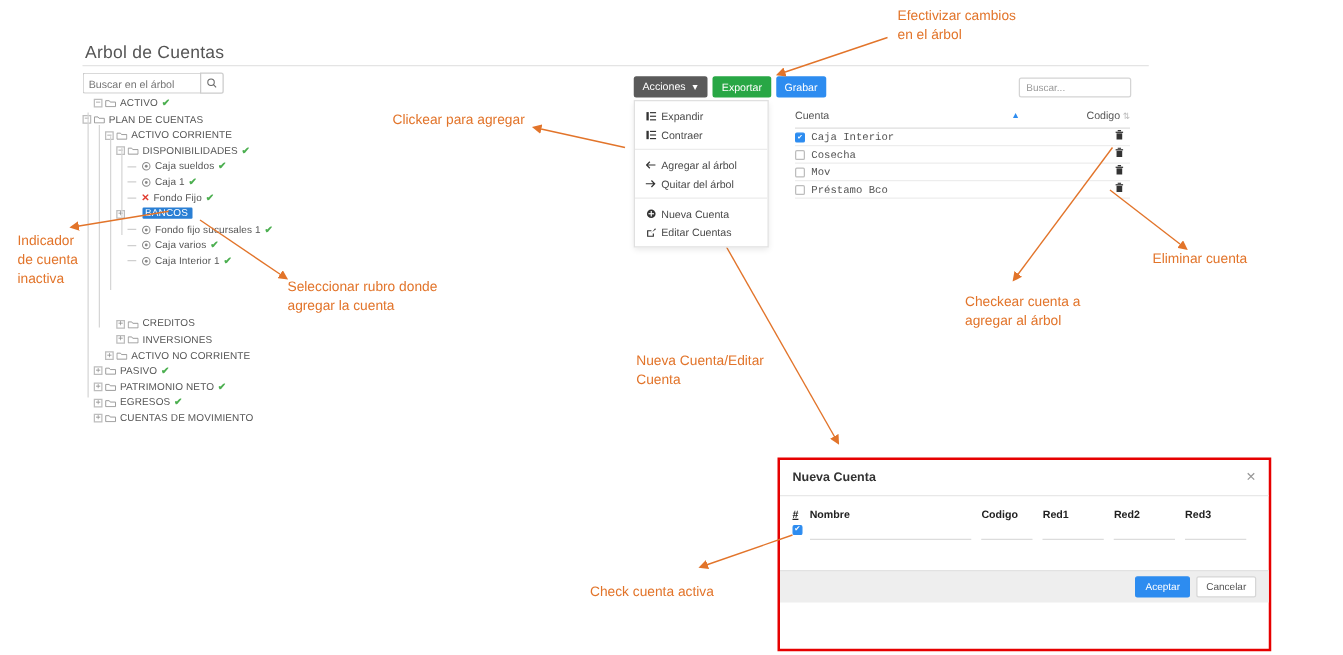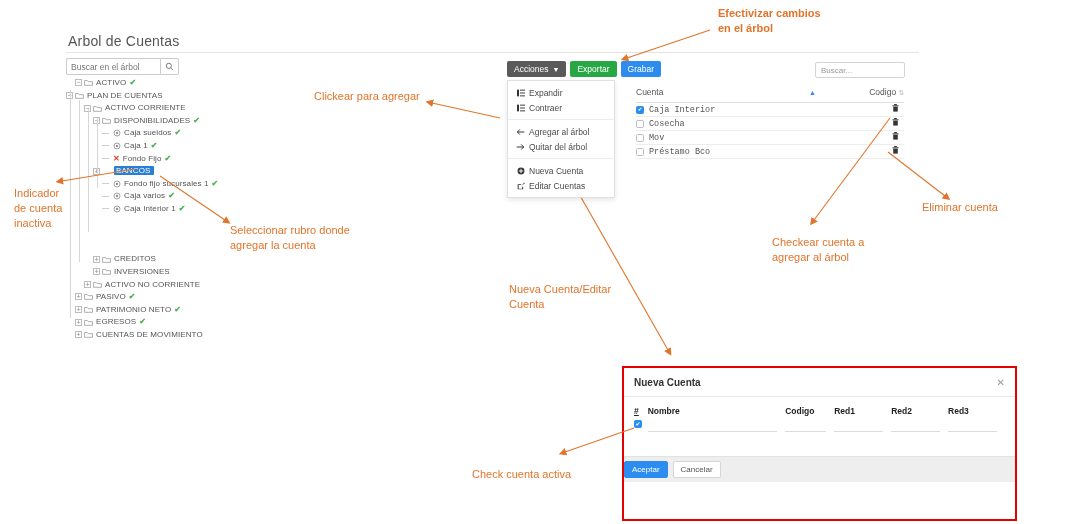--- a/index.html
+++ b/index.html
@@ -125,21 +125,21 @@
   .mth { display:flex; font-size:8.5px; color:#222; font-weight:bold; padding-bottom:4px; }
   .mtr { display:flex; align-items:flex-start; padding-bottom:7px; }
   .c-hash   { width:14px; }
   .c-nombre { width:140px; }
   .c-codigo { width:50px; }
   .c-red    { width:58px; }
   .fline { height:12px; border-bottom:1px solid #dcdcdc; margin-right:8px; }
   #modal .mfoot {
     position:absolute; left:0; right:0; top:88px; height:26px;
     background:#eeeeee; border-top:1px solid #e2e2e2;
-    display:flex; align-items:center; justify-content:flex-start; gap:5px; padding-right:10px;
+    display:flex; align-items:center; justify-content:flex-end; gap:5px; padding-right:10px;
   }
   .mbtn { font-size:8px; border-radius:2px; padding:3px 7px; cursor:pointer; line-height:1.2; }
   .mbtn.primary { background:#2d8cf0; color:#fff; border:1px solid #2d8cf0; }
   .mbtn.plain   { background:#fff; color:#555; border:1px solid #d6d6d6; }
 
   
   .anno {
     position:absolute; color:#e2742a; font-size:11px; line-height:15px;
     font-family:"Liberation Sans", sans-serif; white-space:pre-line;
   }
@@ -403,21 +403,21 @@
   <line x1="710" y1="30" x2="627" y2="58" stroke="#e2742a" stroke-width="1.1" marker-end="url(#ah)"></line>
   <line x1="500" y1="118" x2="432" y2="103" stroke="#e2742a" stroke-width="1.1" marker-end="url(#ah)"></line>
   <line x1="135" y1="169" x2="62" y2="181" stroke="#e2742a" stroke-width="1.1" marker-end="url(#ah)"></line>
   <line x1="160" y1="176" x2="225" y2="220" stroke="#e2742a" stroke-width="1.1" marker-end="url(#ah)"></line>
   <line x1="890" y1="118" x2="814" y2="220" stroke="#e2742a" stroke-width="1.1" marker-end="url(#ah)"></line>
   <line x1="888" y1="152" x2="945" y2="196" stroke="#e2742a" stroke-width="1.1" marker-end="url(#ah)"></line>
   <line x1="578" y1="192" x2="668" y2="350" stroke="#e2742a" stroke-width="1.1" marker-end="url(#ah)"></line>
   <line x1="634" y1="428" x2="565" y2="452" stroke="#e2742a" stroke-width="1.1" marker-end="url(#ah)"></line>
 </svg>
 
-<div class="anno" style="left:718px; top:6px;font-weight:bold;">Efectivizar cambios
+<div class="anno" style="left:718px; top:6px;">Efectivizar cambios
 en el árbol</div>
 <div class="anno" style="left:314px; top:89px;">Clickear para agregar</div>
 <div class="anno" style="left:14px;  top:186px;">Indicador
 de cuenta
 inactiva</div>
 <div class="anno" style="left:230px; top:223px;">Seleccionar rubro donde
 agregar la cuenta</div>
 <div class="anno" style="left:772px; top:235px;">Checkear cuenta a
 agregar al árbol</div>
 <div class="anno" style="left:922px; top:200px;">Eliminar cuenta</div>

